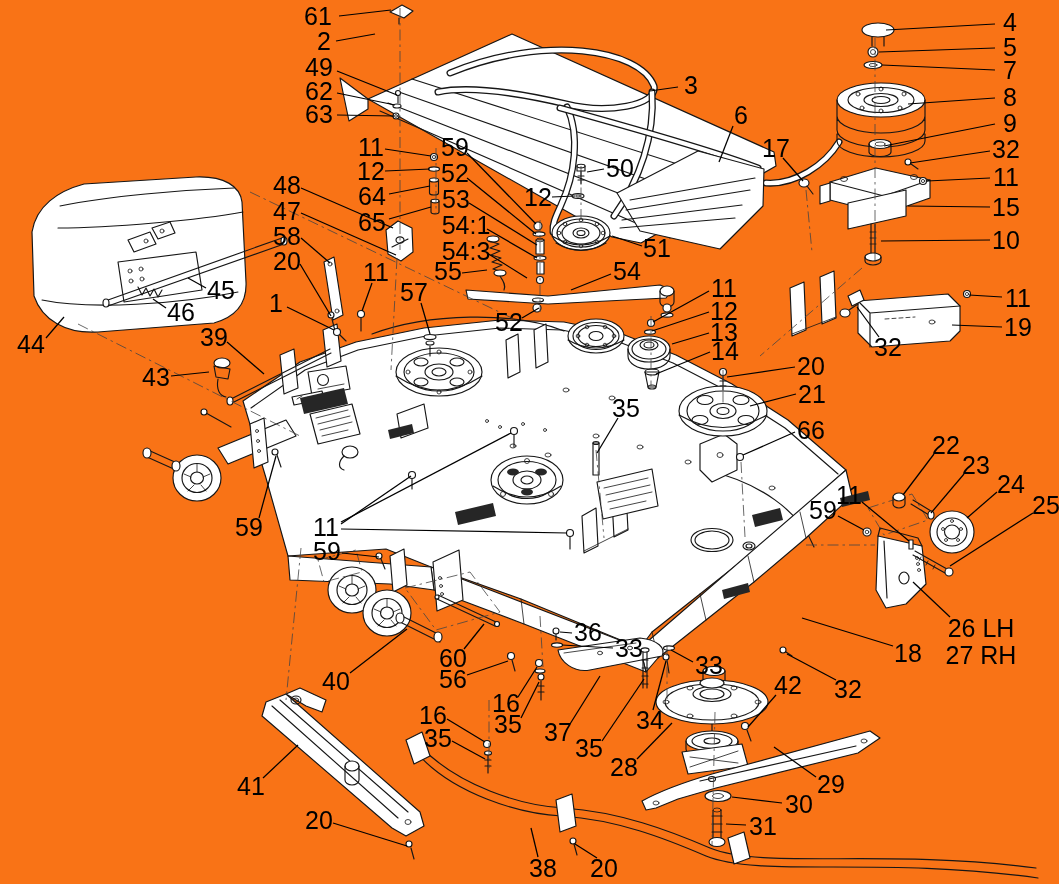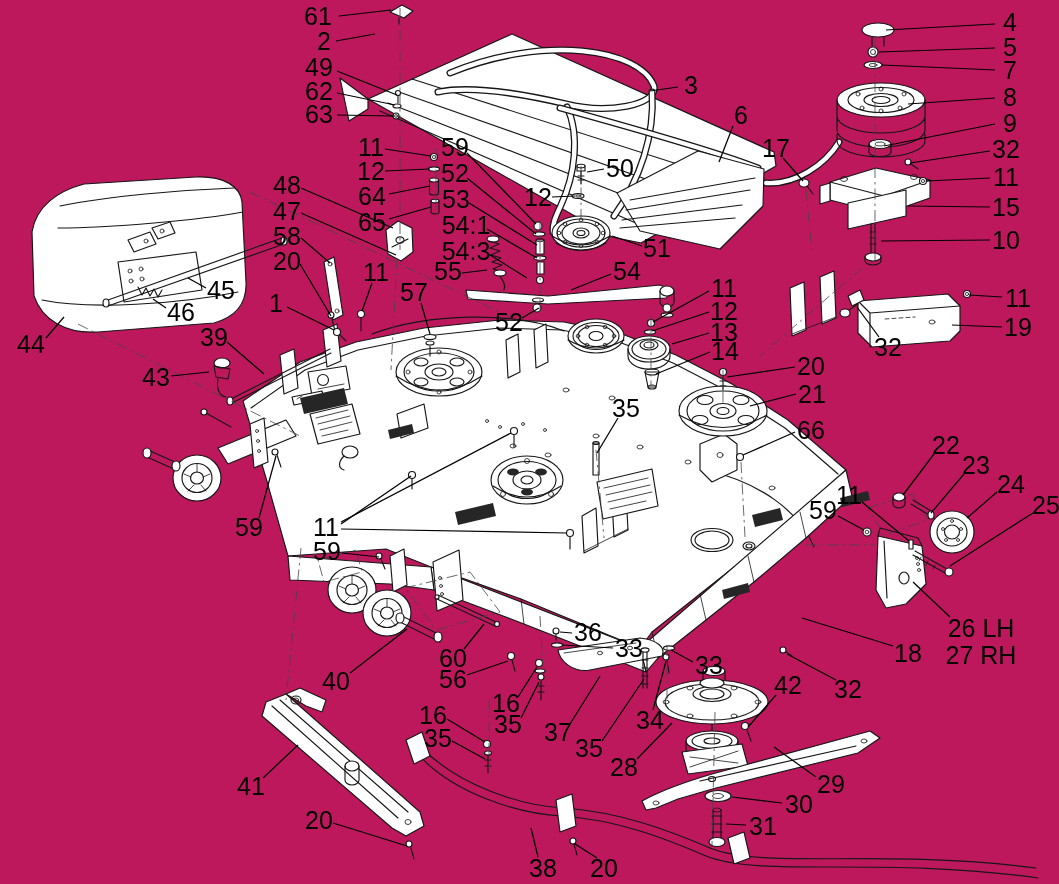--- a/index.html
+++ b/index.html
@@ -1,16 +1,16 @@
 <!DOCTYPE html>
 <html><head>
 <meta charset="utf-8">
 <style>
   html,body{margin:0;padding:0;background:#fff;}
-  #stage{position:relative;width:1059px;height:884px;background:#be185d;overflow:hidden;}
+  #stage{position:relative;width:1059px;height:884px;background:#f97316;overflow:hidden;}
   svg{display:block;}
   .a{stroke:#161616;fill:none;stroke-width:1.15;stroke-linecap:round;stroke-linejoin:round;}
   .w{stroke:#161616;fill:#ffffff;stroke-width:1.15;stroke-linejoin:round;}
   .t{stroke:#161616;fill:none;stroke-width:0.8;stroke-linecap:round;}
   .cl{stroke:#444;fill:none;stroke-width:0.8;stroke-dasharray:11 4 2.5 4;}
   .dk{fill:#262626;stroke:none;}
   .bO{stroke:#161616;stroke-width:7;fill:none;stroke-linecap:round;}
   .bI{stroke:#ffffff;stroke-width:4.4;fill:none;stroke-linecap:round;}
   .leader{stroke:#000;stroke-width:1.25;fill:none;}
   .callout-text{font-family:"Liberation Sans","DejaVu Sans",sans-serif;fill:#000;}

